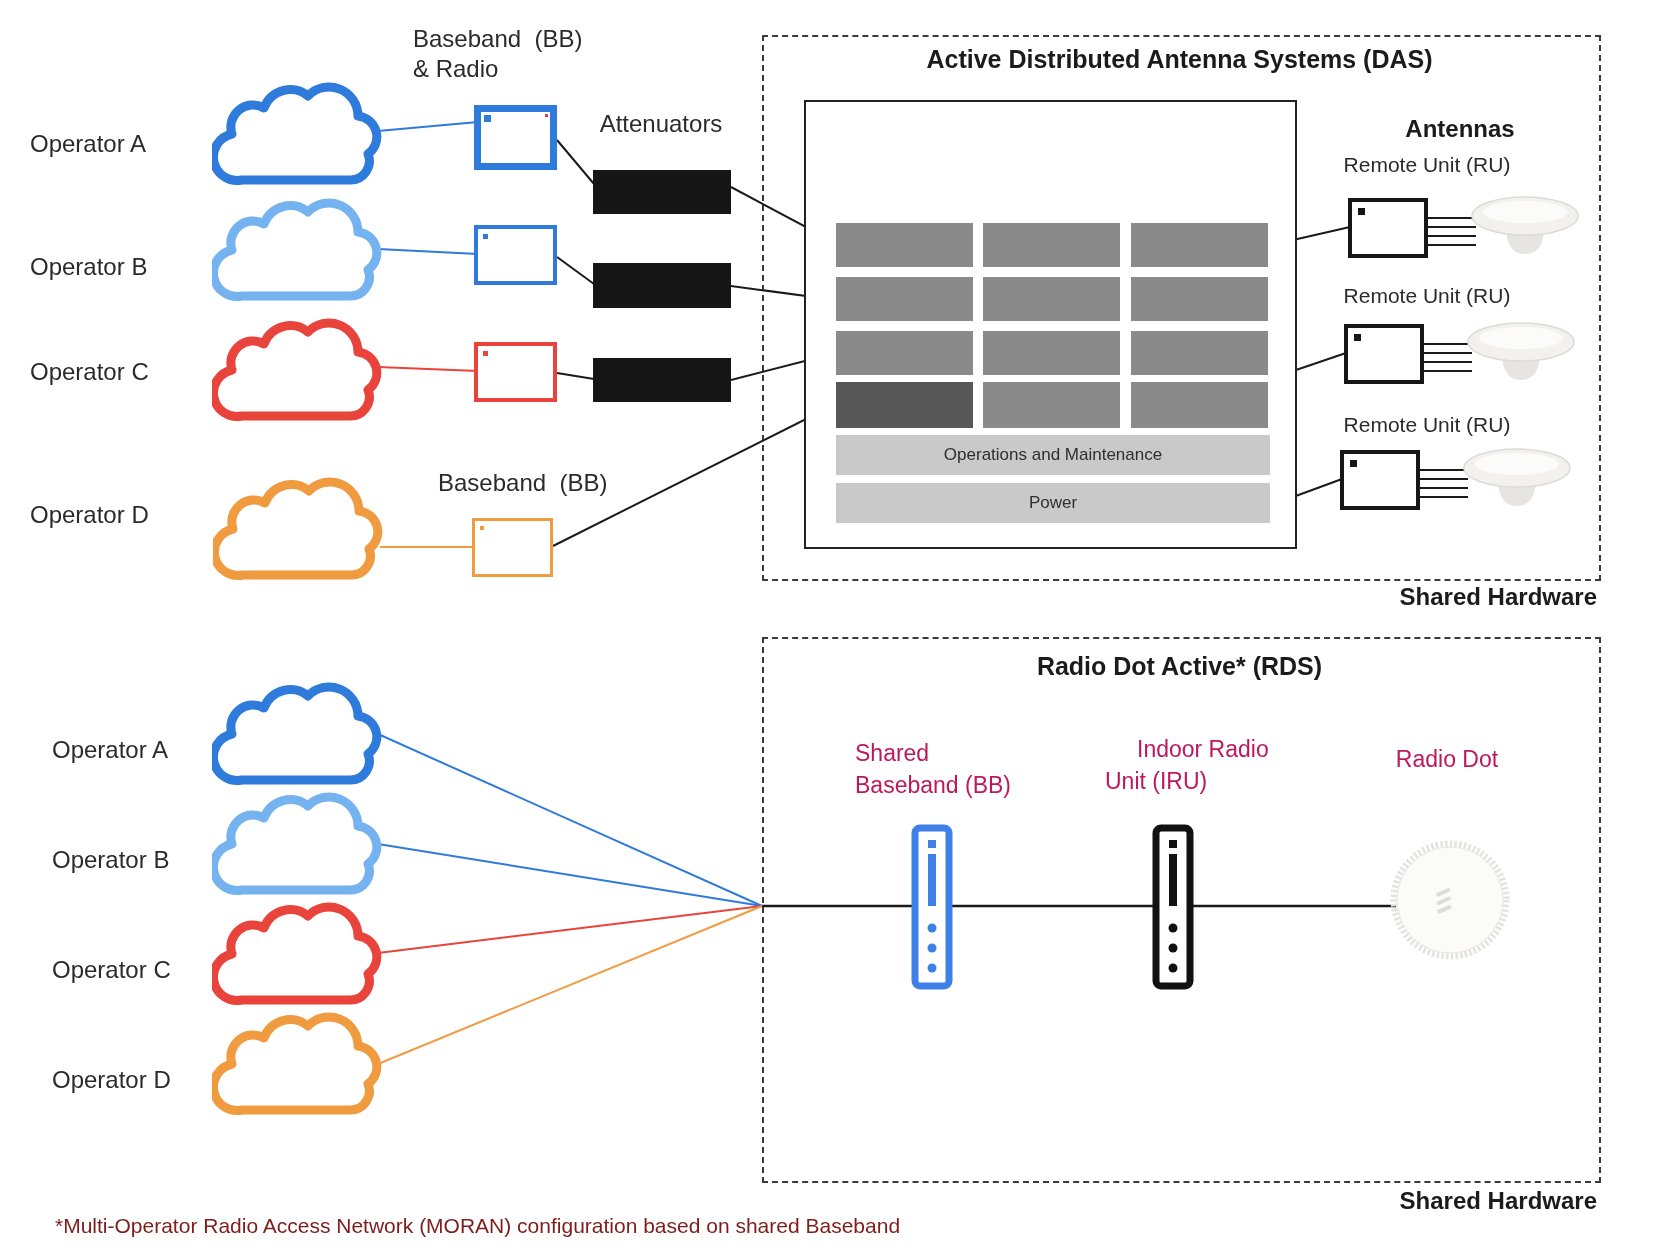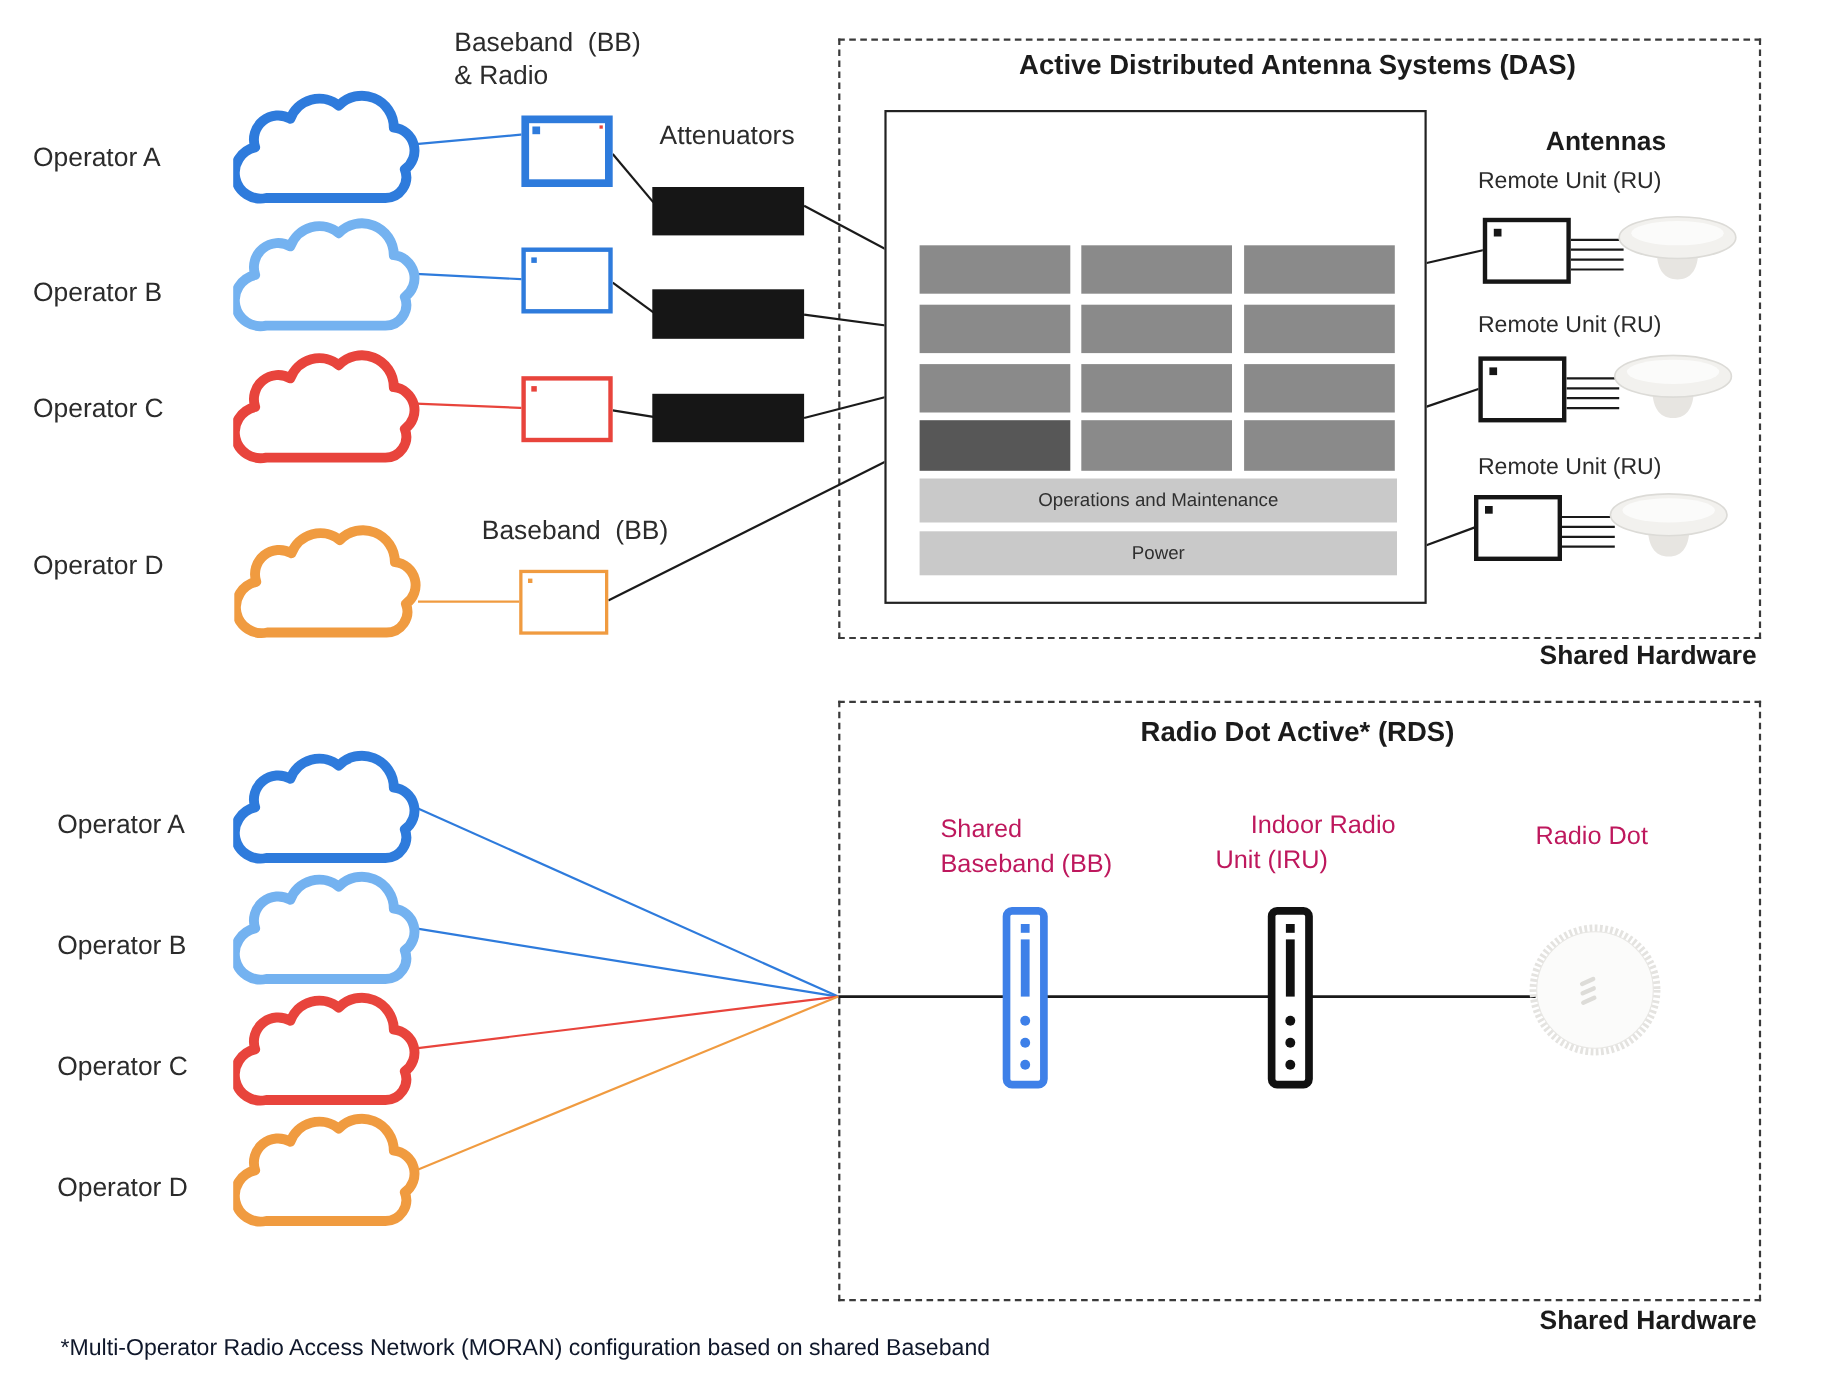--- a/index.html
+++ b/index.html
@@ -23,21 +23,21 @@
   
   .atten{background:var(--attenuator);z-index:2;}
   
   .bbbox{box-sizing:border-box;background:#fff;z-index:2;}
   .bbbox .chip{position:absolute;}
   
   .rubox{box-sizing:border-box;background:#fff;border:4px solid #161616;z-index:2;}
   .rubox .chip{position:absolute;left:6px;top:6px;width:7px;height:7px;background:#161616;}
   .svglayer{position:absolute;left:0;top:0;z-index:1;}
   .devlayer{z-index:3;}
-  .footnote{font-size:21px;color:#0f172a;}
+  .footnote{font-size:21px;color:#7f1d1d;}
   .small-lbl{font-size:21px;line-height:24px;color:#2b2b2b;}
   .med-lbl{font-size:23px;line-height:30px;color:#be185d;white-space:pre;}
 </style>
 </head>
 <body>
 
 <div id="stage">
 
   <svg class="svglayer" width="1668" height="1256" viewBox="0 0 1668 1256">
     <defs>

